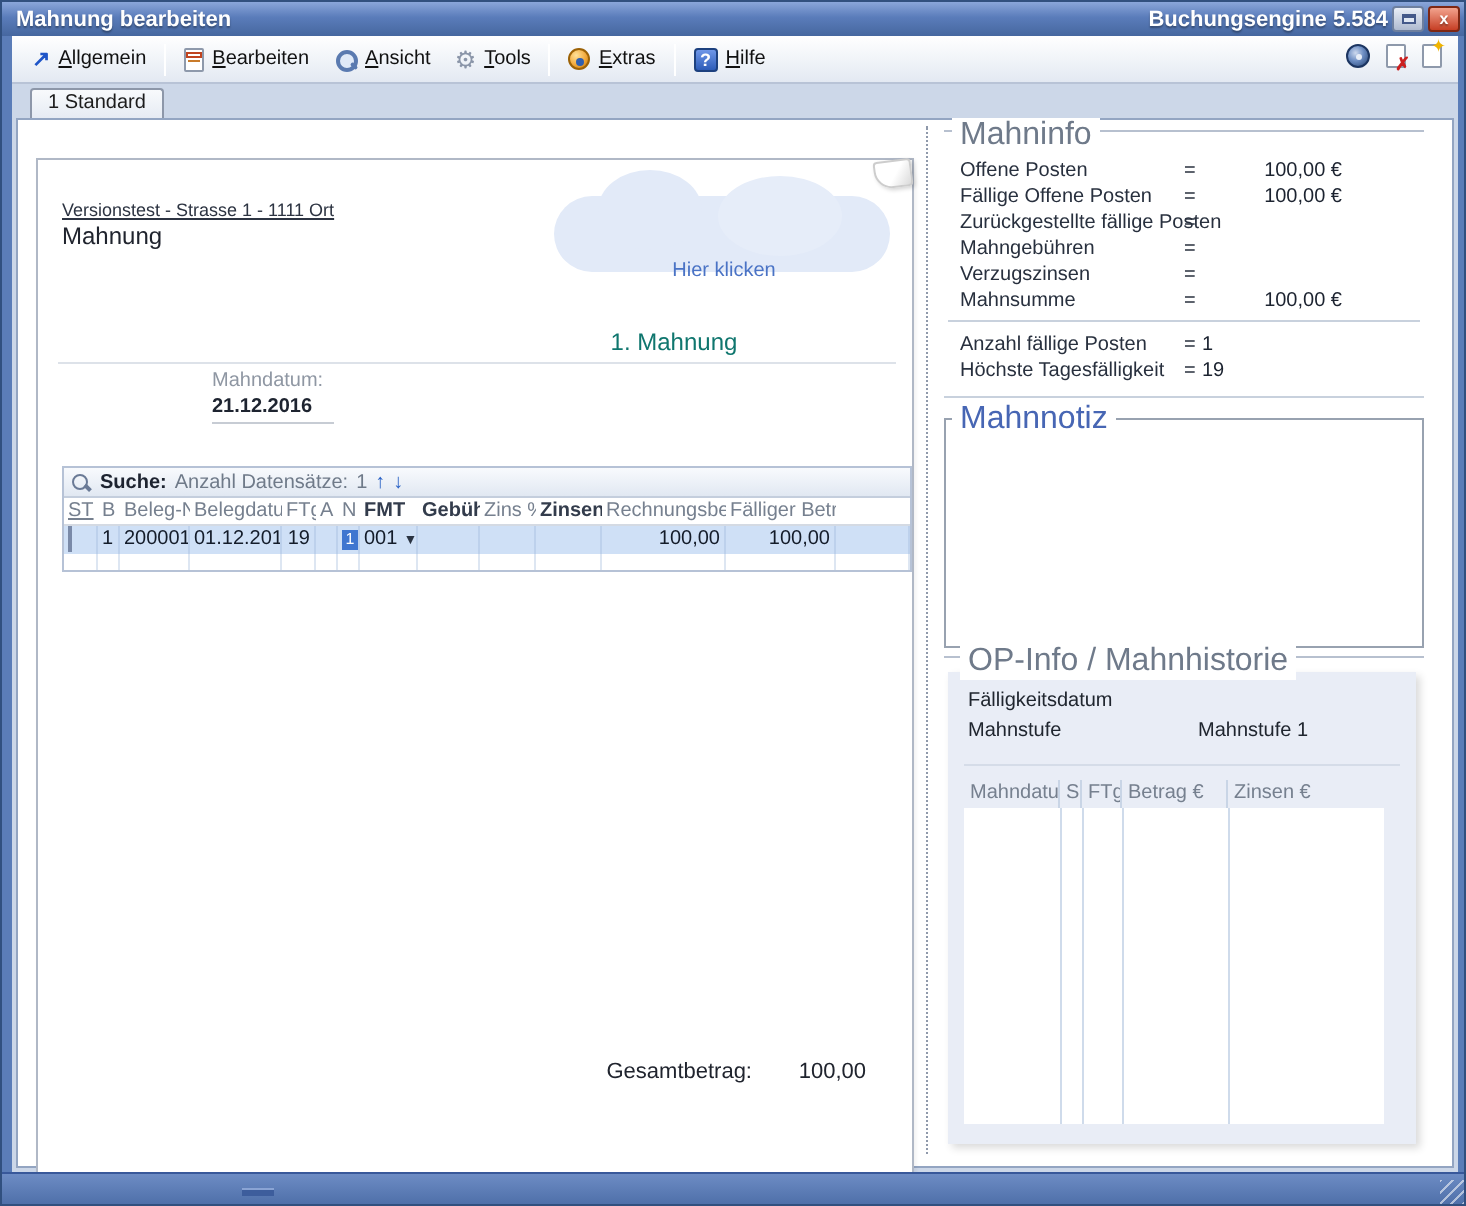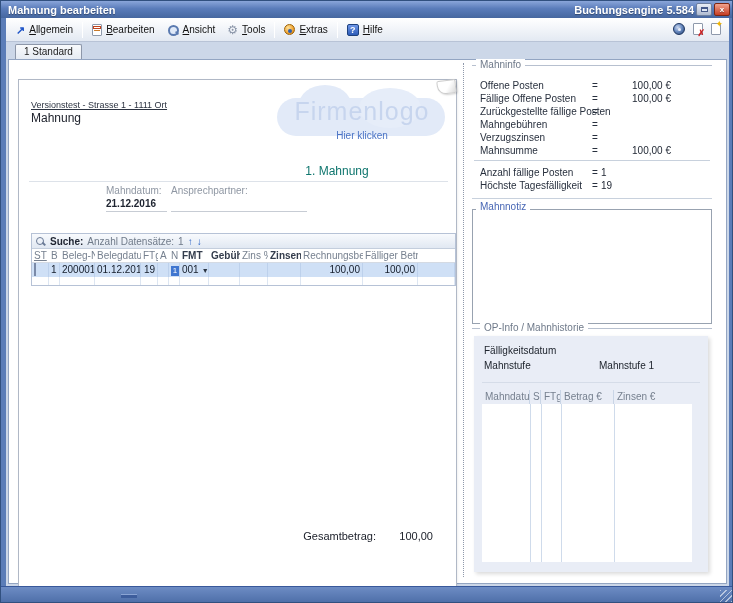--- a/index.html
+++ b/index.html
@@ -146,21 +146,21 @@
 
   .totalrow { position:absolute; top:450px; left:0; width:439px; font-size:11px; color:#20242e; }
   .totalrow .tlabel { position:absolute; left:240px; width:117px; text-align:right; }
   .totalrow .tvalue { position:absolute; left:357px; width:57px; text-align:right; }
 
   
   .vsep { position:absolute; left:454px; top:3px; height:514px; border-left:1px dotted #8f99ab; }
 
   
   .rightpanel { position:absolute; left:461px; top:0; width:250px; height:523px; font-size:10px; }
-  .gb-legend { position:absolute; font-size:10px; background:#fff; padding:0 4px; z-index:2; }
+  .gb-legend { position:absolute; font-size:16px; background:#fff; padding:0 4px; z-index:2; }
   .gb-line { position:absolute; border-top:1px solid #b7c0cf; }
 
   .mi-legend { left:6px; top:-1px; color:#6f7a8a; }
   .mi-line { left:2px; top:5px; width:240px; }
   .mi-row { position:absolute; left:0; width:244px; height:13px; color:#28303e; }
   .mi-label { position:absolute; left:10px; }
   .mi-eq { position:absolute; left:122px; }
   .mi-val { position:absolute; right:43px; text-align:right; color:#1c2330; }
   .mi-val2 { position:absolute; left:131px; color:#1c2330; }
   .mi-sep { position:absolute; left:4px; top:100px; width:236px; border-top:1px solid #c8d1dd; }
@@ -256,36 +256,30 @@
     </div>
 
     <div class="content">
 
       <div class="docbox">
         <span class="sender">Versionstest - Strasse 1 - 1111 Ort</span>
         <span class="doctype">Mahnung</span>
 
         <div class="logo-area">
           <div class="cloud"></div>
-          <div class="logo-text">Firmenlogo</div>
           <div class="logo-hint">Hier klicken</div>
         </div>
         <div class="pagecurl"></div>
 
         <div class="heading1">1. Mahnung</div>
         <div class="hr1"></div>
 
         <div class="field f2">
           <span class="flabel">Mahndatum:</span>
           <span class="fvalue">21.12.2016</span>
-          <span class="fline"></span>
-        </div>
-        <div class="field f3">
-          <span class="flabel">Ansprechpartner:</span>
-          <span class="fvalue"></span>
           <span class="fline"></span>
         </div>
 
         <div class="searchtable">
           <div class="searchrow">
             <span class="smag"></span>
             <span class="slabel">Suche:</span>
             <span class="records">Anzahl Datensätze:</span>
             <span class="records">1</span>
             <span class="arr">↑</span>

